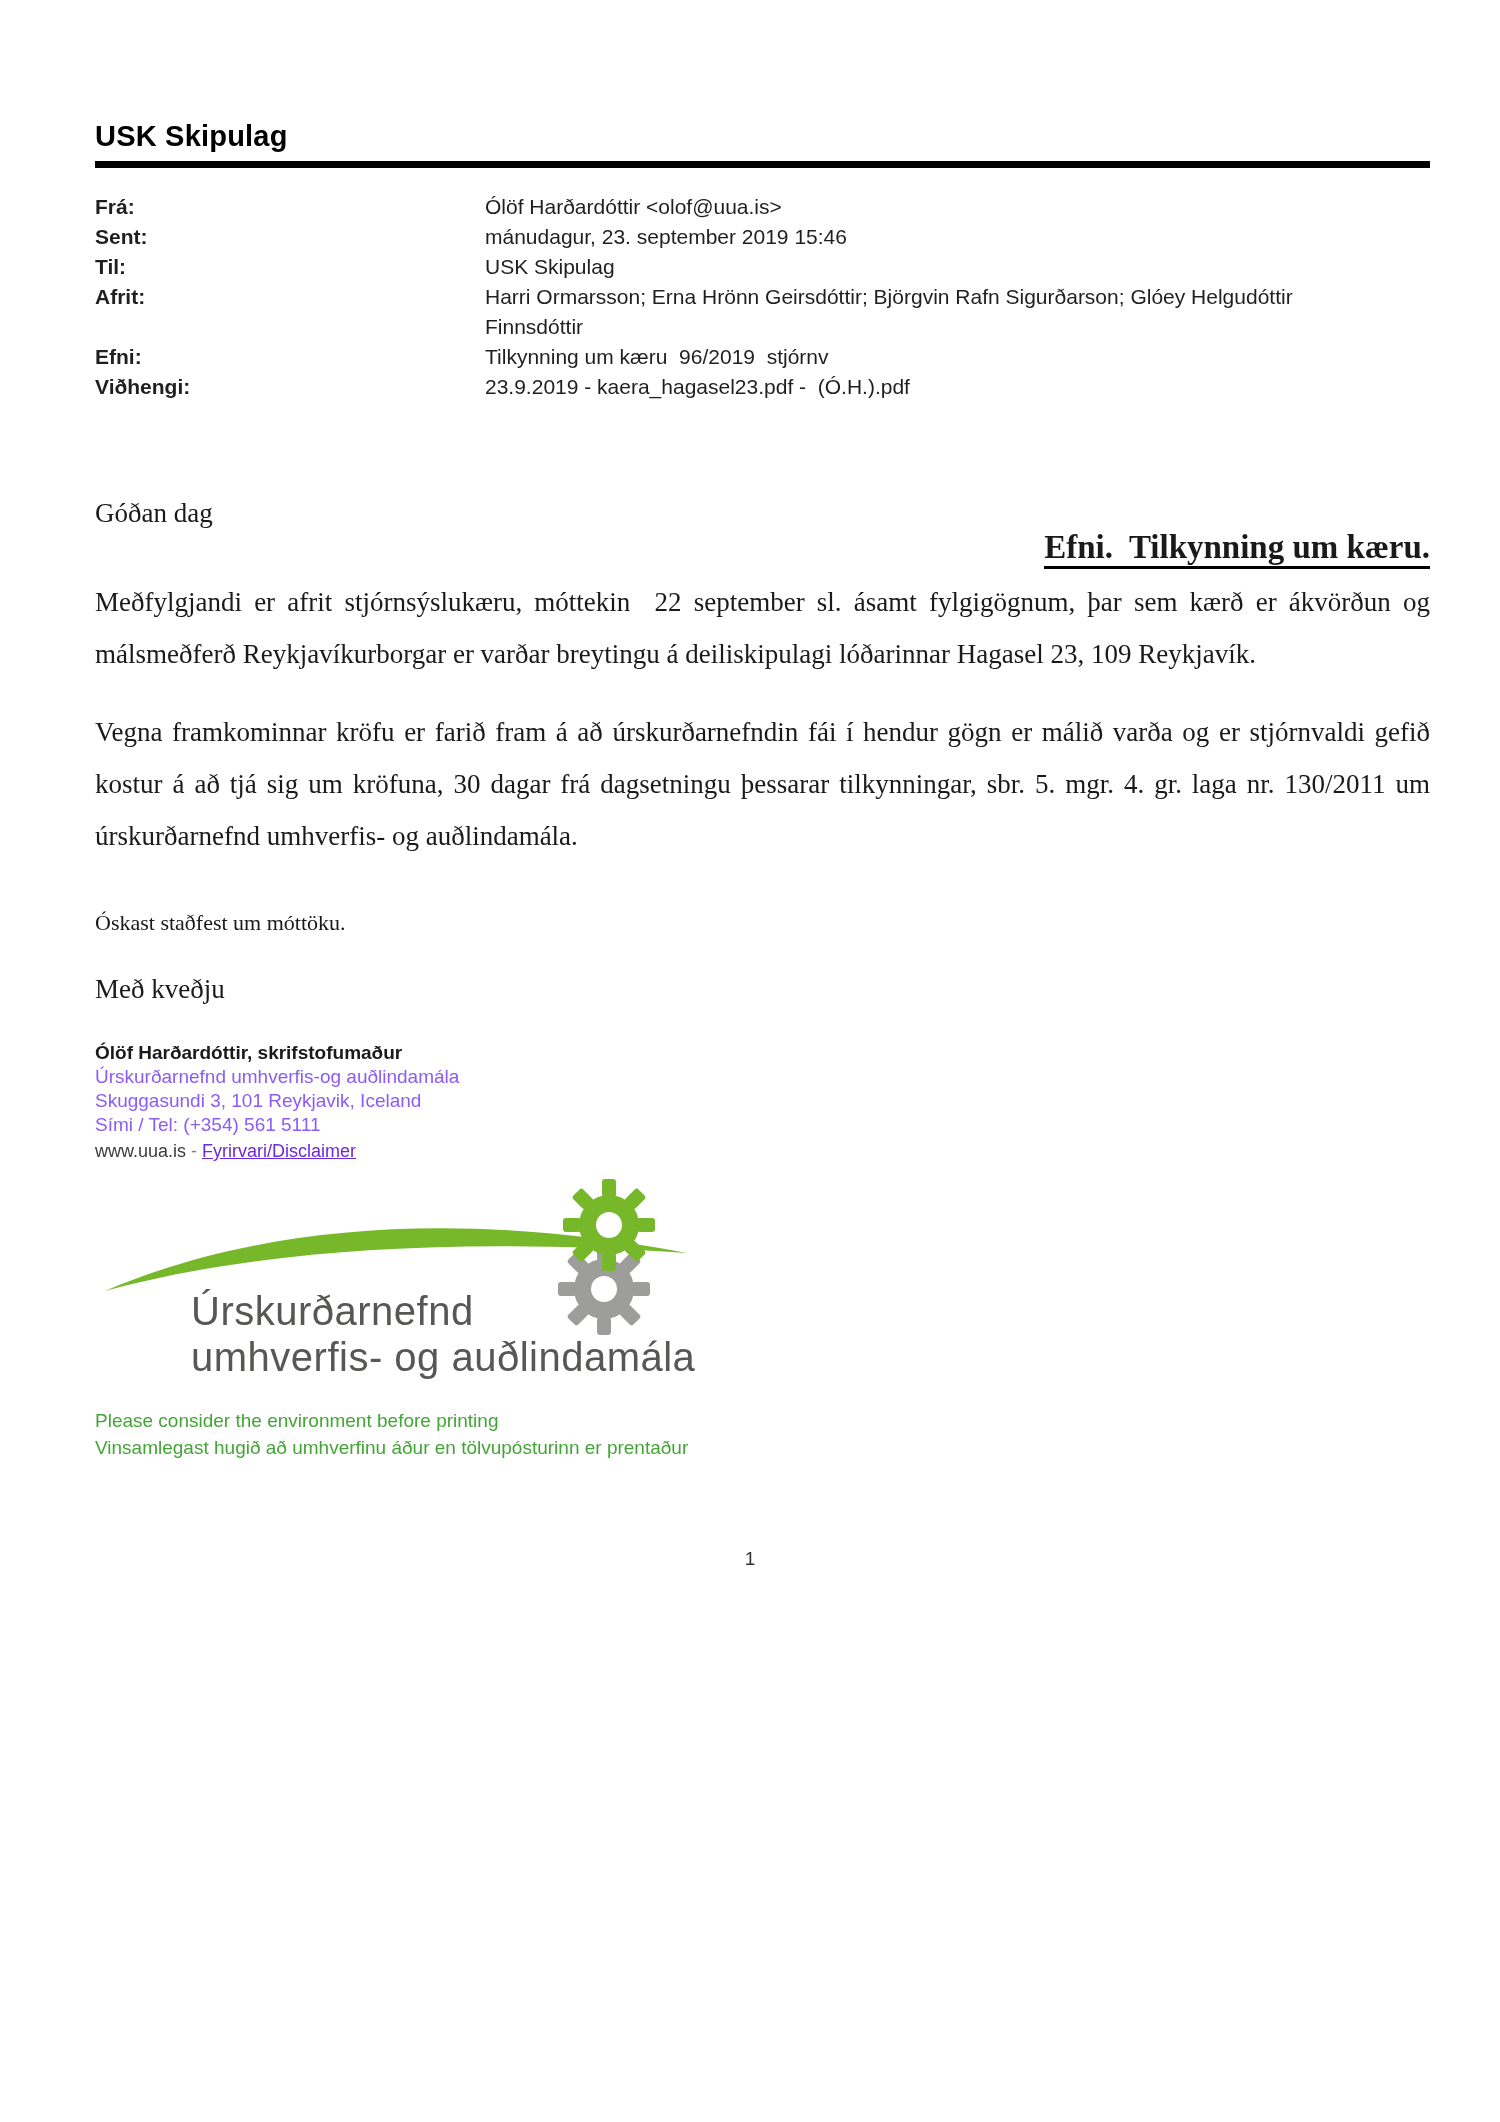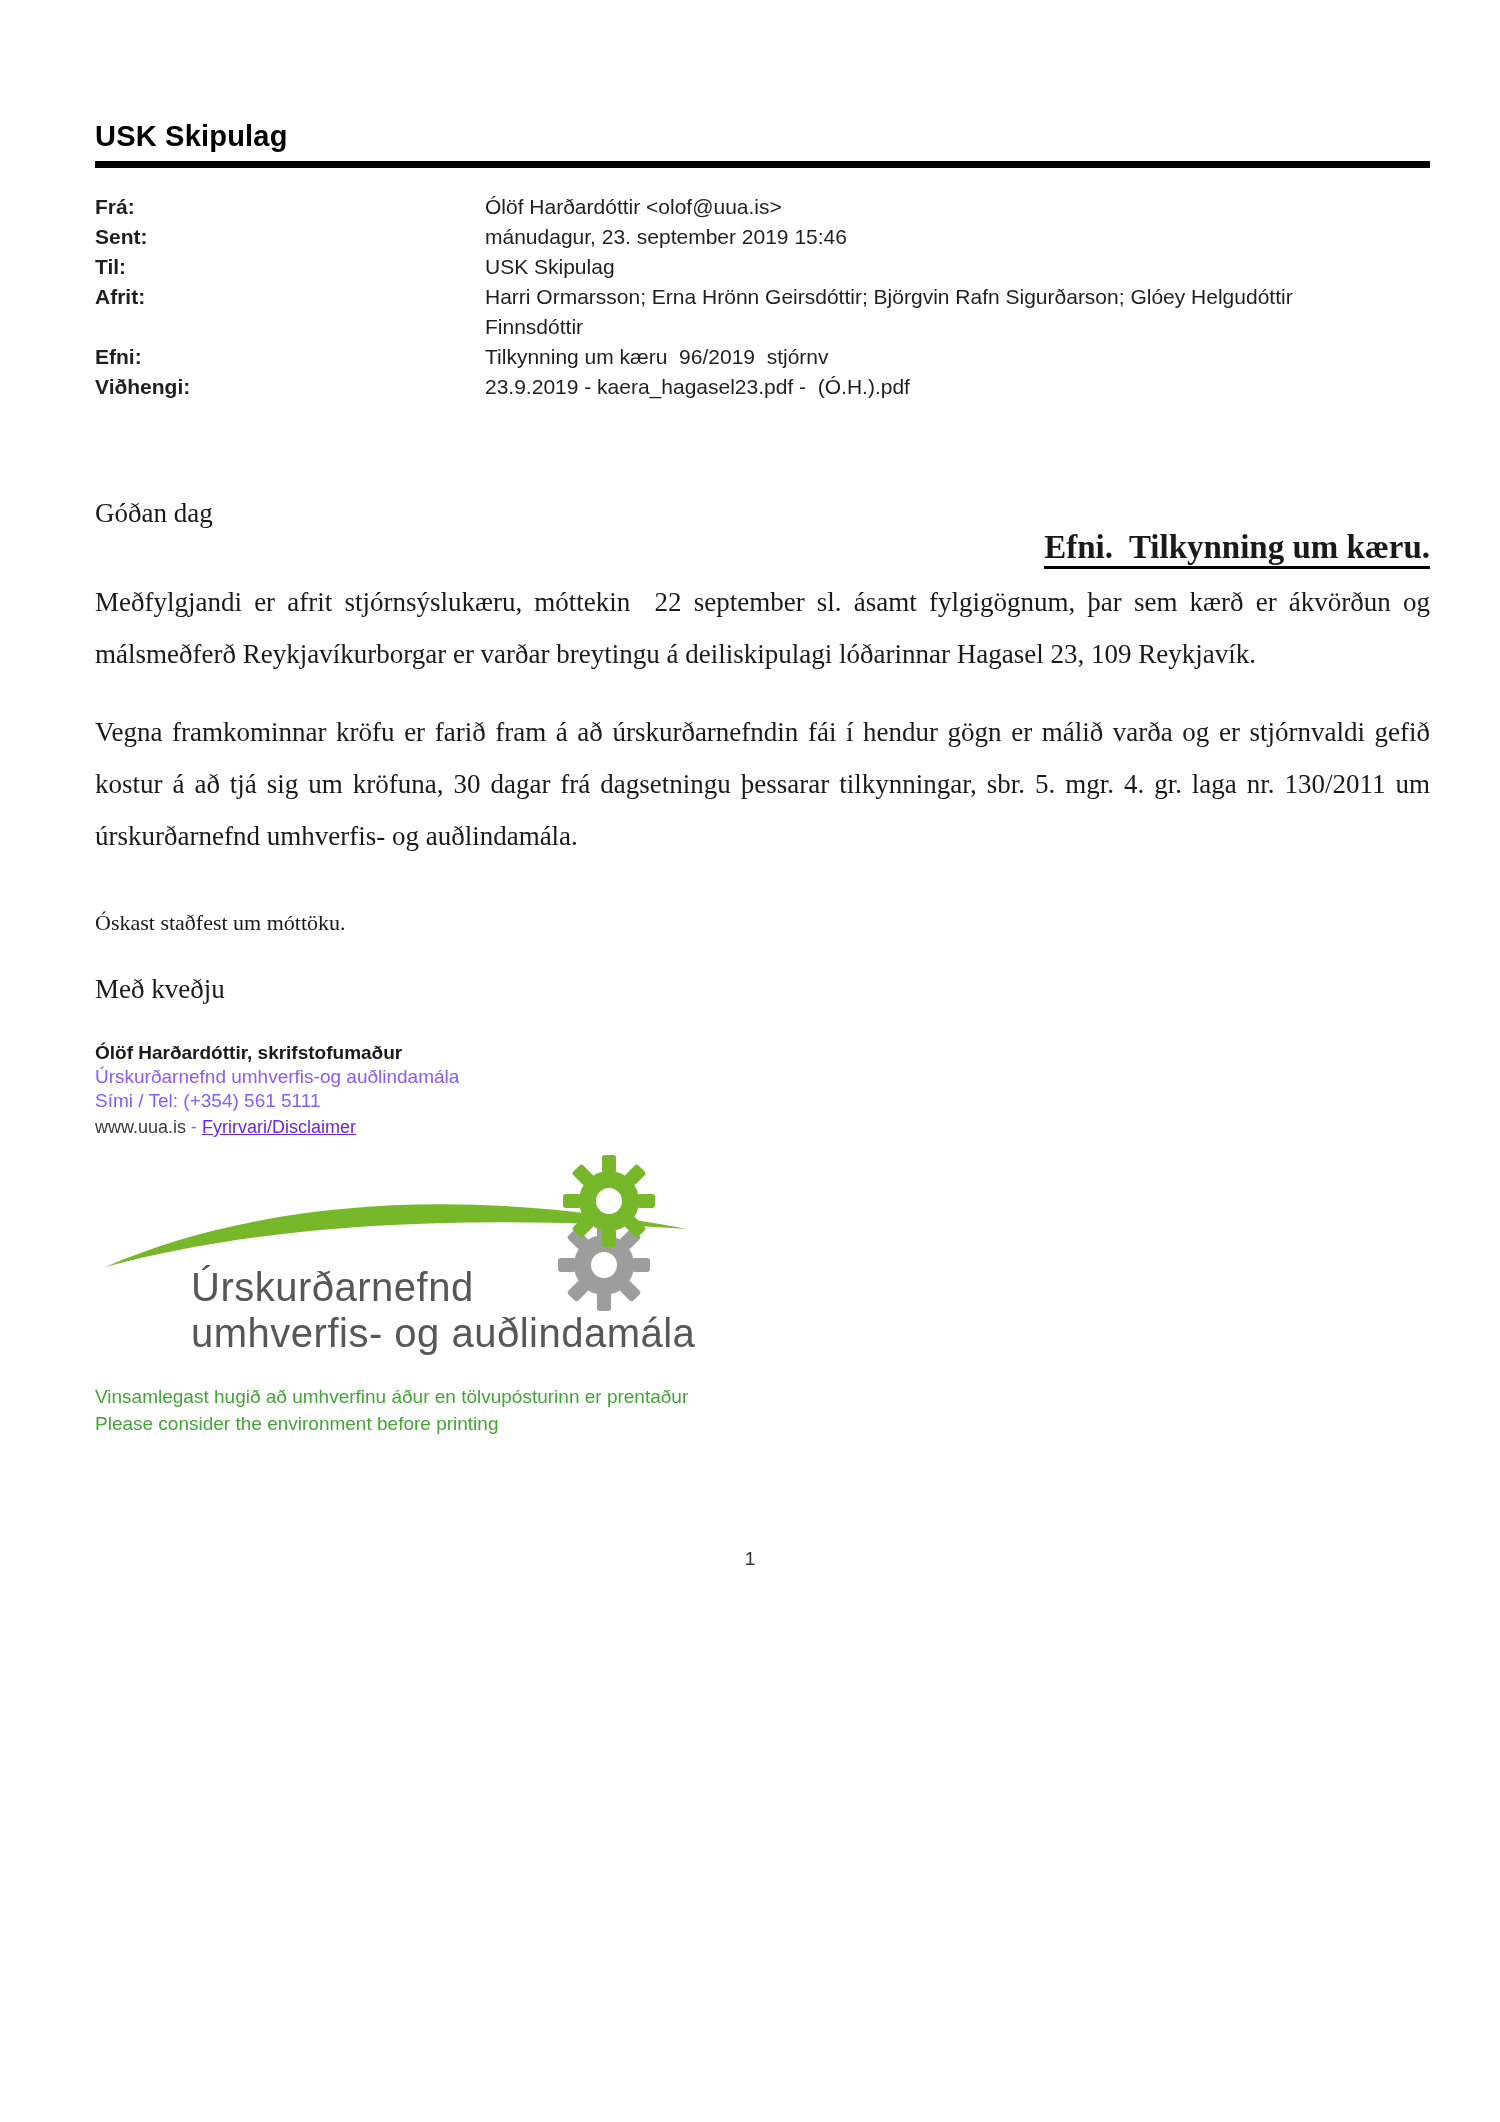--- a/index.html
+++ b/index.html
@@ -94,20 +94,21 @@
     <p class="serif para">Meðfylgjandi er afrit stjórnsýslukæru, móttekin  22 september sl. ásamt fylgigögnum, þar sem kærð er ákvörðun og málsmeðferð Reykjavíkurborgar er varðar breytingu á deiliskipulagi lóðarinnar Hagasel 23, 109 Reykjavík.</p>
     <p class="serif para para2">Vegna framkominnar kröfu er farið fram á að úrskurðarnefndin fái í hendur gögn er málið varða og er stjórnvaldi gefið kostur á að tjá sig um kröfuna, 30 dagar frá dagsetningu þessarar tilkynningar, sbr. 5. mgr. 4. gr. laga nr. 130/2011 um úrskurðarnefnd umhverfis- og auðlindamála.</p>
 
     <p class="serif confirm">Óskast staðfest um móttöku.</p>
 
     <p class="serif closing">Með kveðju</p>
 
     <div class="sig">
       <div class="sig-name">Ólöf Harðardóttir, skrifstofumaður</div>
       <div class="sig-gray">Úrskurðarnefnd umhverfis-og auðlindamála</div>
+      <div class="sig-gray">Skuggasundi 3, 101 Reykjavik, Iceland</div>
       <div class="sig-gray">Sími / Tel: (+354) 561 5111</div>
       <div class="sig-links">
         <a class="link-dark">www.uua.is</a><span class="sig-sep">-</span><a class="link-blue">Fyrirvari/Disclaimer</a>
       </div>
     </div>
 
     <div class="logo">
       <svg width="640" height="212" viewBox="0 0 640 212">
 
         <g transform="translate(505,116)" fill="#9d9d9c">
@@ -140,20 +141,20 @@
             <rect x="28" y="-7" width="18" height="14" rx="3"></rect>
           </g>
           <circle r="13" fill="#ffffff"></circle>
         </g>
         <text x="92" y="152">Úrskurðarnefnd</text>
         <text x="92" y="198">umhverfis- og auðlindamála</text>
       </svg>
     </div>
 
     <div class="env">
+      <div class="env-line">Please consider the environment before printing</div>
       <div class="env-line">Vinsamlegast hugið að umhverfinu áður en tölvupósturinn er prentaður</div>
-      <div class="env-line">Please consider the environment before printing</div>
     </div>
 
   </div>
 
   <div class="pagenum">1</div>
 </div>
 
 </body></html>

